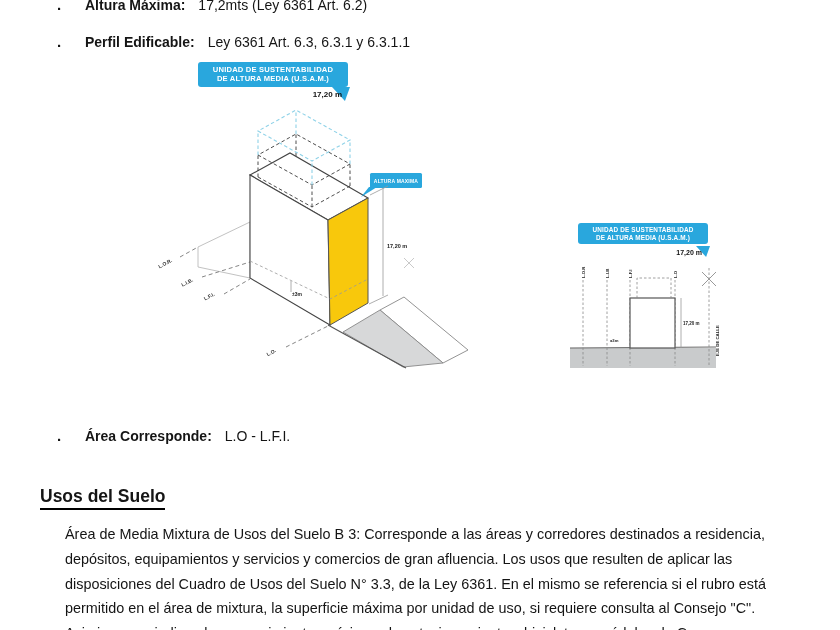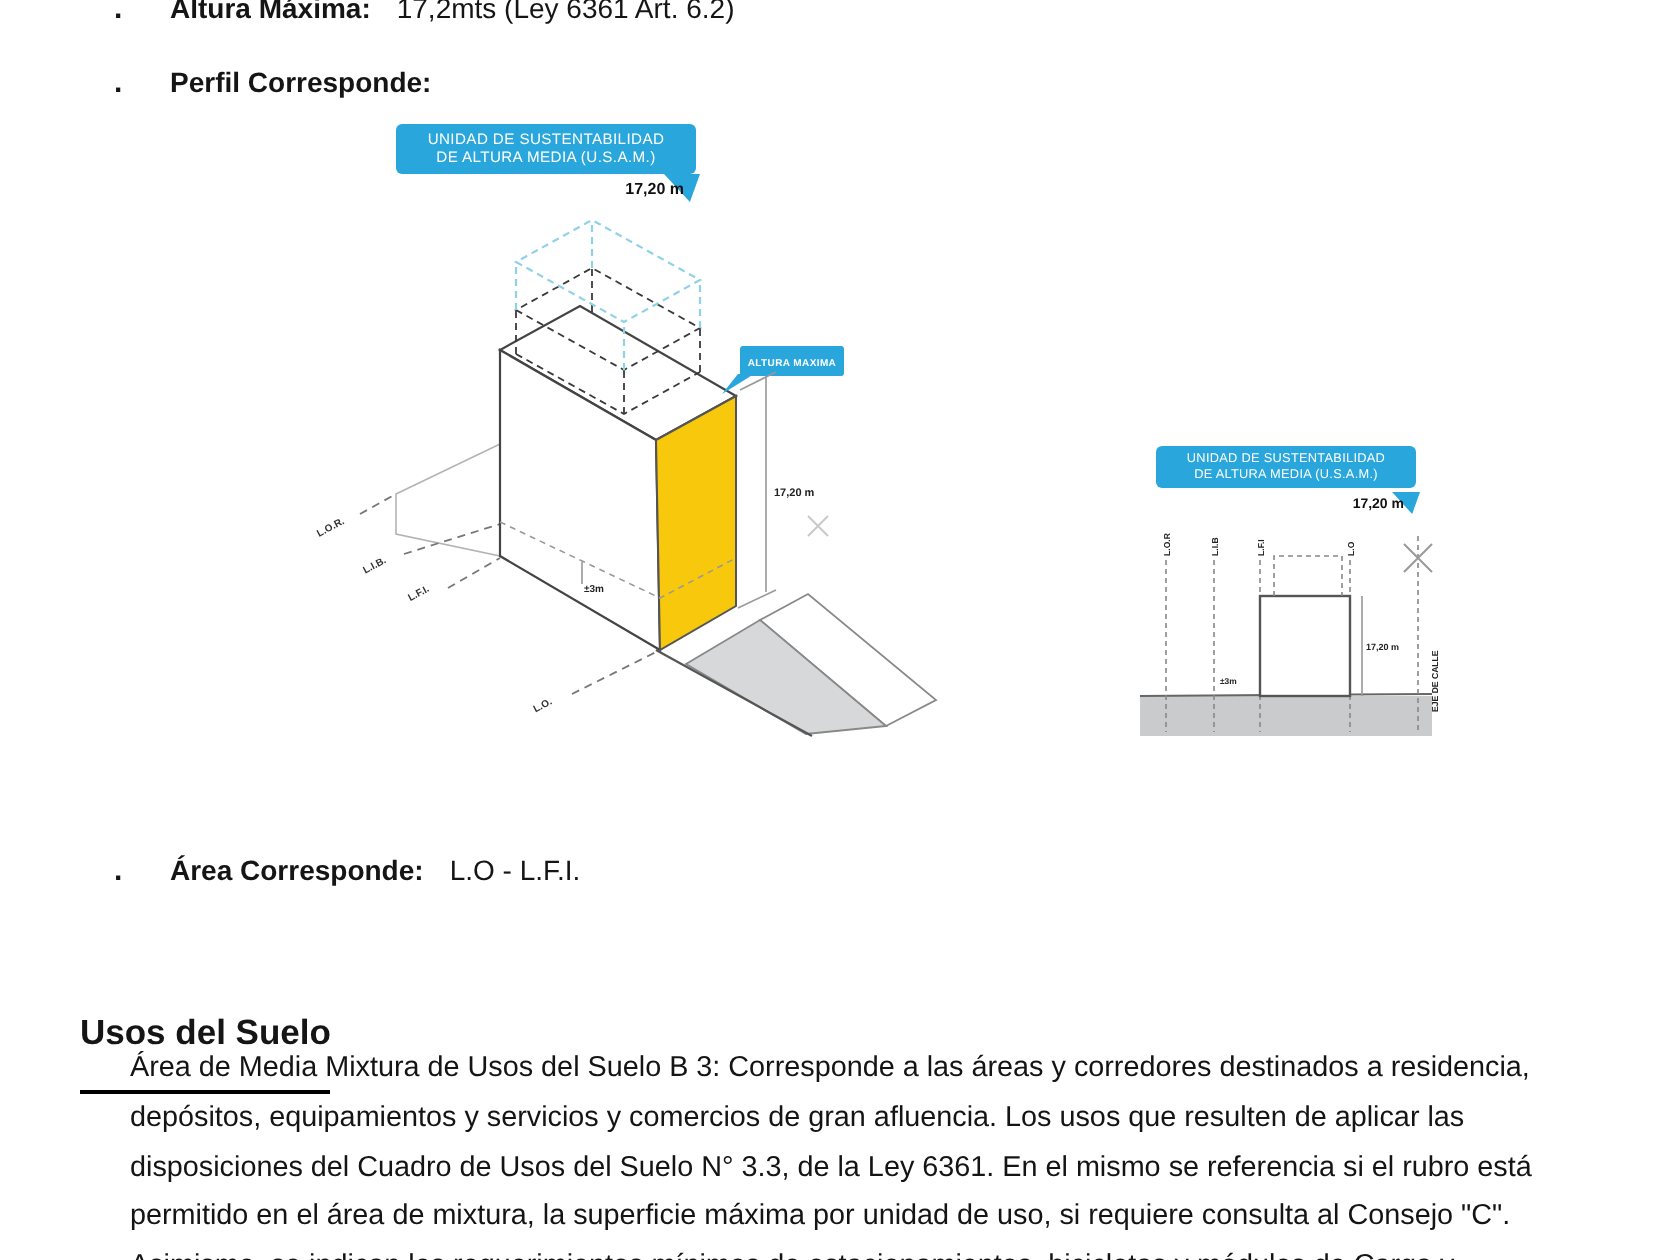--- a/index.html
+++ b/index.html
@@ -13,21 +13,21 @@
   
   .brow{position:absolute;left:57px;display:flex;align-items:baseline;font-size:14px;white-space:nowrap;}
   .brow .marker{font-weight:bold;width:28px;font-size:15px;}
   .brow .blabel{font-weight:bold;}
   .brow .bvalue{margin-left:13px;}
 
   
   .main-diagram{position:absolute;left:140px;top:58px;width:360px;height:345px;}
   .section-diagram{position:absolute;left:568px;top:218px;width:172px;height:160px;}
 
-  .usam-tag{position:absolute;background:var(--blue);color:#fff;font-weight:normal;text-align:center;
+  .usam-tag{position:absolute;background:var(--blue);color:#fff;font-weight:bold;text-align:center;
             border-radius:3px;line-height:1.25;}
   .main-usam{left:58px;top:4px;width:150px;font-size:7.6px;padding:3px 4px;letter-spacing:.2px;}
   .sec-usam{left:10px;top:5px;width:130px;font-size:6.4px;padding:2.5px 3px;letter-spacing:.15px;}
   .tag-tail{position:absolute;background:var(--blue);clip-path:polygon(0 0,100% 0,72% 100%);}
   .main-tail{left:192px;top:29px;width:18px;height:14px;}
   .sec-tail{left:128px;top:28px;width:14px;height:11px;}
   .usam-height{position:absolute;font-weight:bold;color:#111;}
   .main-usam-h{left:158px;top:32px;width:44px;font-size:8px;text-align:right;}
   .sec-usam-h{left:96px;top:31px;width:38px;font-size:7px;text-align:right;}
 
@@ -47,38 +47,39 @@
   .iso-label{font-size:5px;font-weight:bold;fill:#333;}
   .dim-text{font-weight:bold;fill:#222;}
   .tagrect{fill:var(--blue);}
   .tagtext{fill:#fff;font-weight:bold;font-size:5px;letter-spacing:.2px;}
   .faintx{stroke:#c9c9c9;stroke-width:1;}
   .vdash{stroke:#888;stroke-width:.8;stroke-dasharray:2.5 2;fill:none;}
   .vlabel{font-size:4.3px;font-weight:bold;fill:#222;}
   .ground{fill:var(--ground);}
 
   
-  .heading{position:absolute;left:40px;top:506px;font-size:17.5px;font-weight:bold;
-           border-bottom:2px solid #000;padding-bottom:18px;}
+  .heading{position:absolute;left:40px;top:486px;font-size:17.5px;font-weight:bold;
+           border-bottom:2px solid #000;padding-bottom:1px;}
   .paragraph{position:absolute;left:65px;top:522px;width:716px;font-size:14.4px;line-height:24.8px;color:#141414;}
 </style>
 </head>
 <body>
 
 <div class="page">
 
   <div class="brow" style="top:-4px;">
     <span class="marker">.</span>
     <span class="blabel">Altura Máxima:</span>
     <span class="bvalue">17,2mts (Ley 6361 Art. 6.2)</span>
   </div>
 
   <div class="brow" style="top:33px;">
     <span class="marker">.</span>
-    <span class="blabel">Perfil Corresponde:</span>
+    <span class="blabel">Perfil Edificable:</span>
+    <span class="bvalue">Ley 6361 Art. 6.3, 6.3.1 y 6.3.1.1</span>
   </div>
 
   <div class="main-diagram">
     <div class="usam-tag main-usam">
       <div>UNIDAD DE SUSTENTABILIDAD</div>
       <div>DE ALTURA MEDIA (U.S.A.M.)</div>
     </div>
     <div class="tag-tail main-tail"></div>
     <div class="usam-height main-usam-h">17,20 m</div>
 

